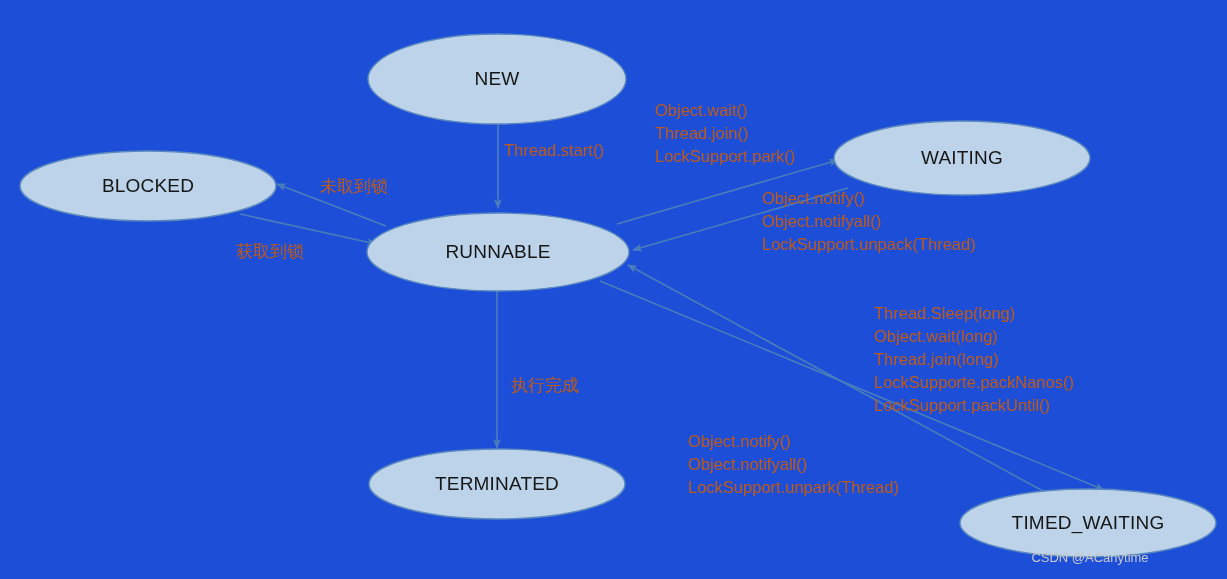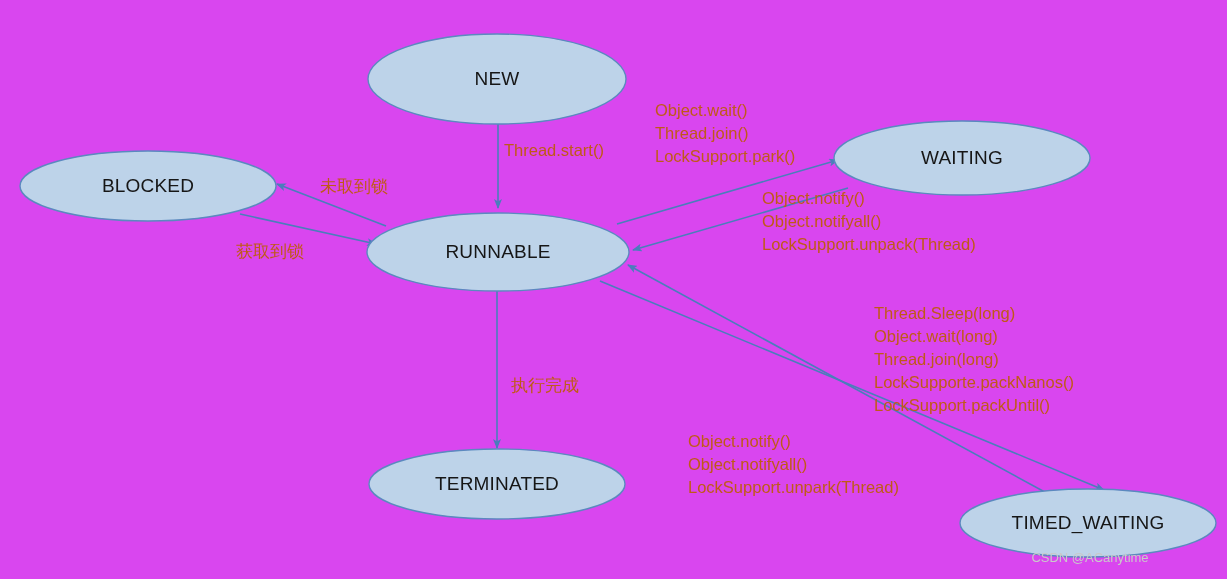--- a/index.html
+++ b/index.html
@@ -10,21 +10,21 @@
   body {
     width: 1227px;
     height: 579px;
     overflow: hidden;
     font-family: "Liberation Sans", sans-serif;
   }
   #diagram-root {
     position: relative;
     width: 1227px;
     height: 579px;
-    background: #d946ef;
+    background: #1d4ed8;
   }
   svg.canvas {
     position: absolute;
     top: 0;
     left: 0;
     width: 1227px;
     height: 579px;
   }
   .node-ellipse {
     fill: #bdd3e9;

